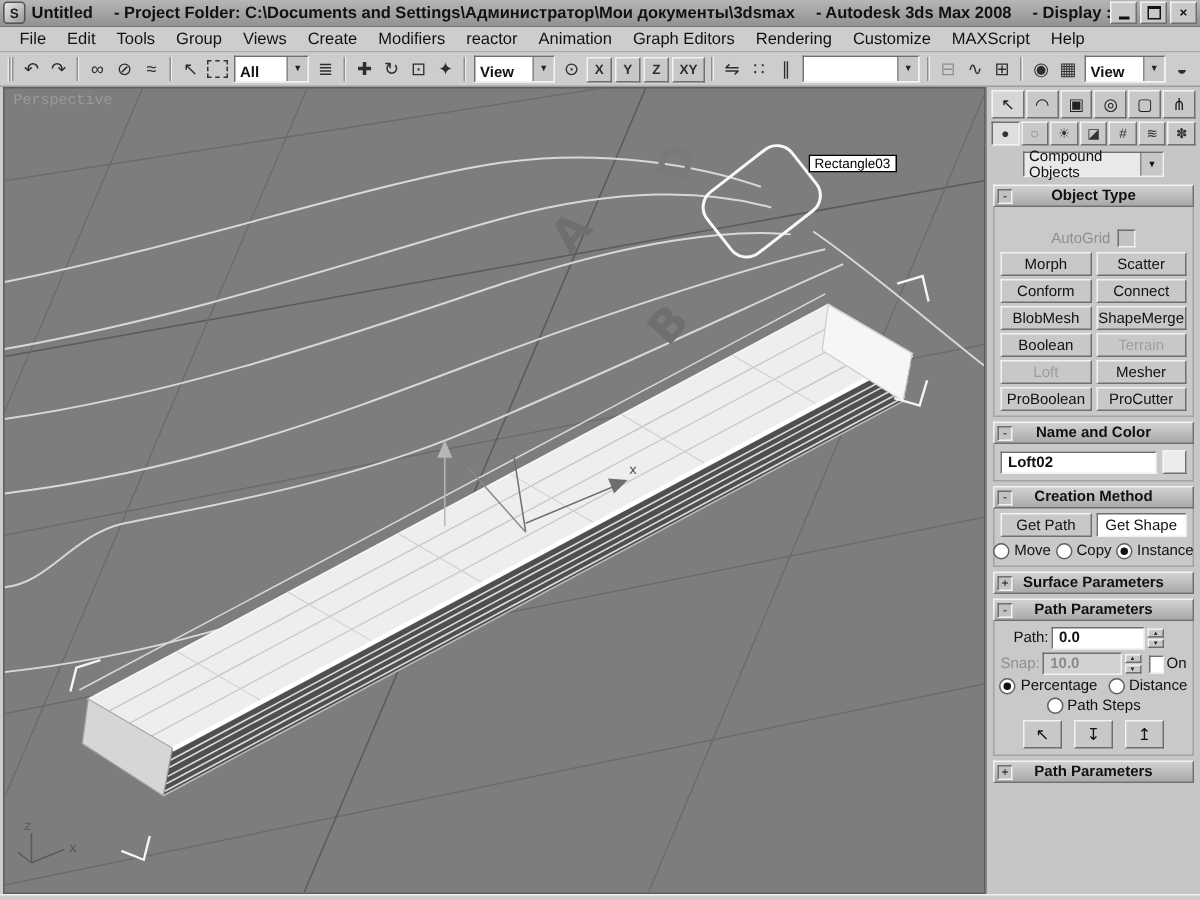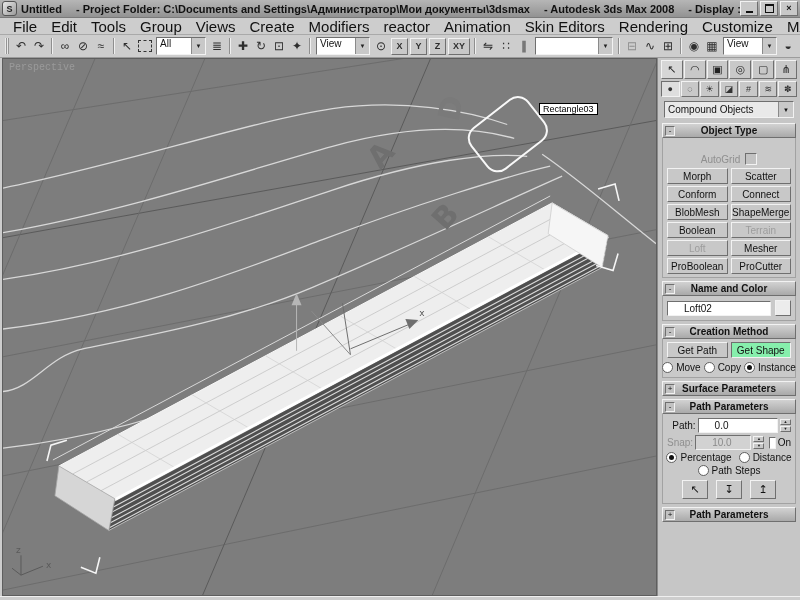--- a/index.html
+++ b/index.html
@@ -16,34 +16,34 @@
   .titletext span{margin-right:14px;}
   .wbtns{display:flex;gap:2px;}
   .wbtn{width:16px;height:13px;background:#c8c8c8;border:1px solid;
     border-color:#f2f2f2 #6f6f6f #6f6f6f #f2f2f2;display:flex;align-items:center;justify-content:center;
     font-size:9px;font-weight:bold;color:#111;line-height:1;}
   .min-glyph{display:block;width:7px;height:2px;background:#111;margin-top:7px;}
   .res-glyph{display:block;width:7px;height:6px;border:1px solid #111;border-top-width:2px;}
 
   
   .menubar{height:16px;flex:0 0 16px;background:#cdcdcd;display:flex;align-items:center;
-    padding-left:6px;border-bottom:1px solid #a9a9a9;font-size:15px;color:#111;}
+    padding-left:6px;border-bottom:1px solid #a9a9a9;font-size:11px;color:#111;}
   .menu-item{padding:0 7px;white-space:nowrap;}
 
   
   .toolbar{height:22px;flex:0 0 22px;background:#cdcdcd;display:flex;align-items:center;
     padding:0 2px;border-bottom:1px solid #9c9c9c;overflow:hidden;}
   .grip{width:5px;height:16px;border-left:2px ridge #e8e8e8;border-right:2px ridge #e8e8e8;margin:0 3px;}
   .tbtn{width:18px;height:18px;flex:0 0 auto;display:flex;align-items:center;justify-content:center;
     font-size:12px;color:#2e2e2e;}
   .tbtn.small-txt{font-size:9px;font-weight:bold;width:15px;background:#c8c8c8;height:15px;
     border:1px solid;border-color:#f2f2f2 #6f6f6f #6f6f6f #f2f2f2;margin:0 1px;}
   .tsep{width:1px;height:16px;background:#8f8f8f;border-right:1px solid #f0f0f0;margin:0 3px;flex:0 0 auto;}
   .combo{height:16px;background:#fff;border:1px solid;border-color:#6f6f6f #f2f2f2 #f2f2f2 #6f6f6f;
-    display:flex;align-items:flex-start;font-size:10px;color:#111;flex:0 0 auto;margin:0 2px;}
+    display:flex;align-items:flex-end;font-size:10px;color:#111;flex:0 0 auto;margin:0 2px;font-weight:bold;}
   .combo .cval{flex:1;padding:0 3px;overflow:hidden;white-space:nowrap;}
   .combo .cbtn{width:13px;height:100%;background:#c8c8c8;border-left:1px solid #8a8a8a;
     display:flex;align-items:center;justify-content:center;font-size:6px;color:#222;}
   .marquee{width:12px;height:10px;border:1px dashed #333;}
 
   
   .main{flex:1;display:flex;min-height:0;}
   .viewport{flex:1;position:relative;background:#7d7d7d;border:1px solid #5e5e5e;
     margin-left:2px;box-sizing:border-box;overflow:hidden;}
   .viewport svg{position:absolute;left:0;top:0;width:100%;height:100%;}
@@ -58,21 +58,21 @@
   .cp-tabs{display:flex;padding:2px 3px 1px;gap:1px;}
   .cp-tab{flex:1;height:17px;background:#c8c8c8;border:1px solid;
     border-color:#f2f2f2 #6f6f6f #6f6f6f #f2f2f2;display:flex;align-items:center;justify-content:center;
     font-size:11px;color:#222;}
   .cp-tab.active{background:#d6d6d6;}
   .cp-cats{display:flex;padding:1px 3px;gap:1px;}
   .cp-cat{flex:1;height:14px;background:#c8c8c8;border:1px solid;
     border-color:#f2f2f2 #6f6f6f #6f6f6f #f2f2f2;display:flex;align-items:center;justify-content:center;
     font-size:9px;color:#333;}
   .cp-cat.pressed{background:#dedede;border-color:#6f6f6f #f2f2f2 #f2f2f2 #6f6f6f;}
-  .cp-combo{margin:3px 6px 2px;height:15px;background:#e9e9e9;border:1px solid;
+  .cp-combo{margin:3px 24px 2px;height:15px;background:#e9e9e9;border:1px solid;
     border-color:#6f6f6f #f2f2f2 #f2f2f2 #6f6f6f;display:flex;align-items:center;font-size:10px;}
   .cp-combo .cval{flex:1;padding:0 3px;}
   .cp-combo .cbtn{width:14px;height:100%;background:#c8c8c8;border-left:1px solid #8a8a8a;
     display:flex;align-items:center;justify-content:center;font-size:6px;}
 
   .rollout{margin:3px 4px 0;}
   .ro-head{height:13px;background:linear-gradient(180deg,#d2d2d2,#a9a9a9);
     border:1px solid;border-color:#f2f2f2 #6f6f6f #6f6f6f #f2f2f2;
     position:relative;display:flex;align-items:center;justify-content:center;
     font-weight:bold;font-size:10px;}
@@ -84,25 +84,25 @@
   .autogrid-row{display:flex;align-items:center;justify-content:center;gap:5px;
     color:#8f8f8f;margin:12px 0 3px;}
   .chk{width:10px;height:10px;background:#fff;border:1px solid;
     border-color:#6f6f6f #f2f2f2 #f2f2f2 #6f6f6f;display:inline-block;}
   .chk.dis{background:#c2c2c2;}
   .btn-grid{display:grid;grid-template-columns:1fr 1fr;gap:2px 3px;padding:0 2px;}
   .cp-btn{height:14px;background:#c8c8c8;border:1px solid;
     border-color:#f2f2f2 #6f6f6f #6f6f6f #f2f2f2;display:flex;align-items:center;justify-content:center;
     font-size:10px;}
   .cp-btn.disabled{color:#9d9d9d;}
-  .cp-btn.pressed{background:#86efac;border-color:#6f6f6f #f2f2f2 #f2f2f2 #6f6f6f;}
+  .cp-btn.pressed{background:#ffffff;border-color:#6f6f6f #f2f2f2 #f2f2f2 #6f6f6f;}
 
   .name-row{display:flex;align-items:center;gap:4px;padding:1px 2px;}
   .field{height:13px;background:#fff;border:1px solid;border-color:#6f6f6f #f2f2f2 #f2f2f2 #6f6f6f;
-    display:flex;align-items:center;padding:0 16px;font-size:10px;}
+    display:flex;align-items:center;padding:0 4px;font-size:10px;font-weight:bold;}
   .name-row .field{flex:1;}
   .swatch{width:14px;height:14px;background:#ececec;border:1px solid;
     border-color:#f2f2f2 #6f6f6f #6f6f6f #f2f2f2;}
 
   .cm-btn-row{display:flex;gap:3px;padding:0 2px 3px;}
   .cm-btn-row .cp-btn{flex:1;}
   .radio-row{display:flex;align-items:center;justify-content:center;gap:3px;padding:1px 12px;}
   .radio{width:9px;height:9px;border-radius:50%;background:#fff;border:1px solid #5f5f5f;
     display:inline-block;position:relative;flex:0 0 auto;}
   .radio.sel::after{content:"";position:absolute;left:2px;top:2px;width:5px;height:5px;
@@ -151,21 +151,21 @@
   <div class="menubar">
     <span class="menu-item">File</span>
     <span class="menu-item">Edit</span>
     <span class="menu-item">Tools</span>
     <span class="menu-item">Group</span>
     <span class="menu-item">Views</span>
     <span class="menu-item">Create</span>
     <span class="menu-item">Modifiers</span>
     <span class="menu-item">reactor</span>
     <span class="menu-item">Animation</span>
-    <span class="menu-item">Skin Editors</span>
+    <span class="menu-item">Graph Editors</span>
     <span class="menu-item">Rendering</span>
     <span class="menu-item">Customize</span>
     <span class="menu-item">MAXScript</span>
     <span class="menu-item">Help</span>
   </div>
 
   <div class="toolbar">
     <span class="grip"></span>
     <span class="tbtn">↶</span>
     <span class="tbtn">↷</span>

